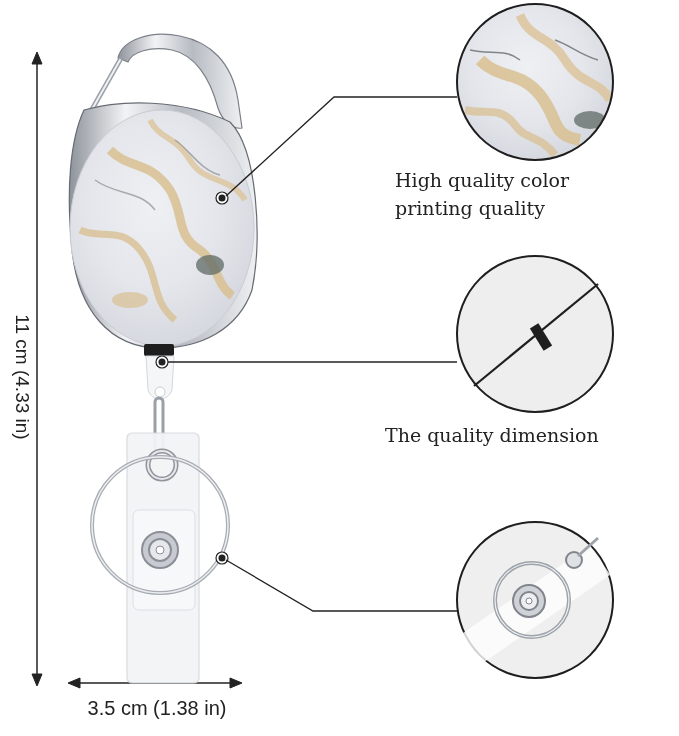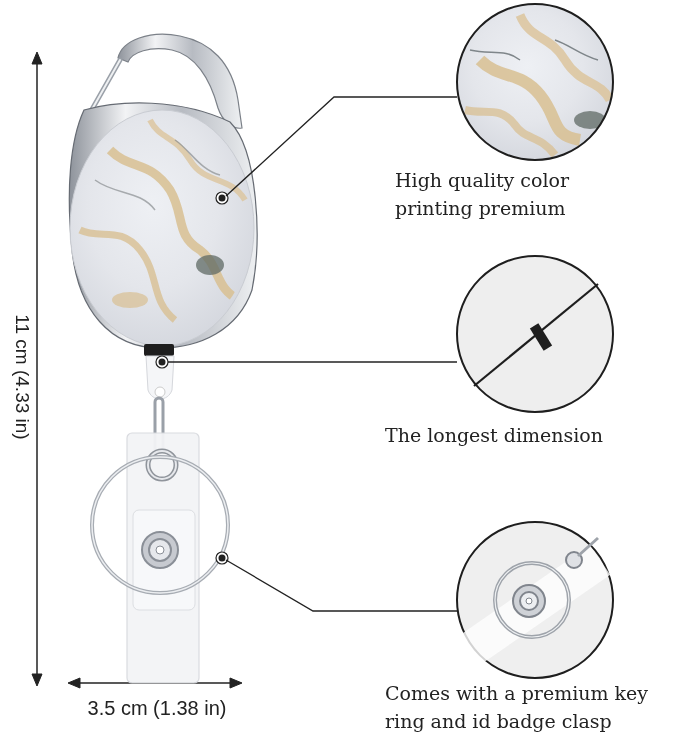--- a/index.html
+++ b/index.html
@@ -131,24 +131,20 @@
       <circle cx="574" cy="560" r="8" fill="#dfe1e5" stroke="#80858d" stroke-width="2"></circle>
       <line x1="578" y1="556" x2="598" y2="538" stroke="#9ea3aa" stroke-width="3"></line>
     </g>
   </svg>
 
   <div class="dim-v">11 cm (4.33 in)</div>
   <div class="dim-h">3.5 cm (1.38 in)</div>
 
   <div class="caption" style="left:395px; top:166px; width:280px;">
     <span>High quality color</span>
-    <span>printing premium</span>
+    <span>printing quality</span>
   </div>
 
   <div class="caption" style="left:385px; top:421px; width:294px;">
-    <span>The longest dimension</span>
+    <span>The quality dimension</span>
   </div>
 
-  <div class="caption" style="left:385px; top:679px; width:294px;">
-    <span>Comes with a premium key</span>
-    <span>ring and id badge clasp</span>
-  </div>
 </div>
 
 </body></html>

